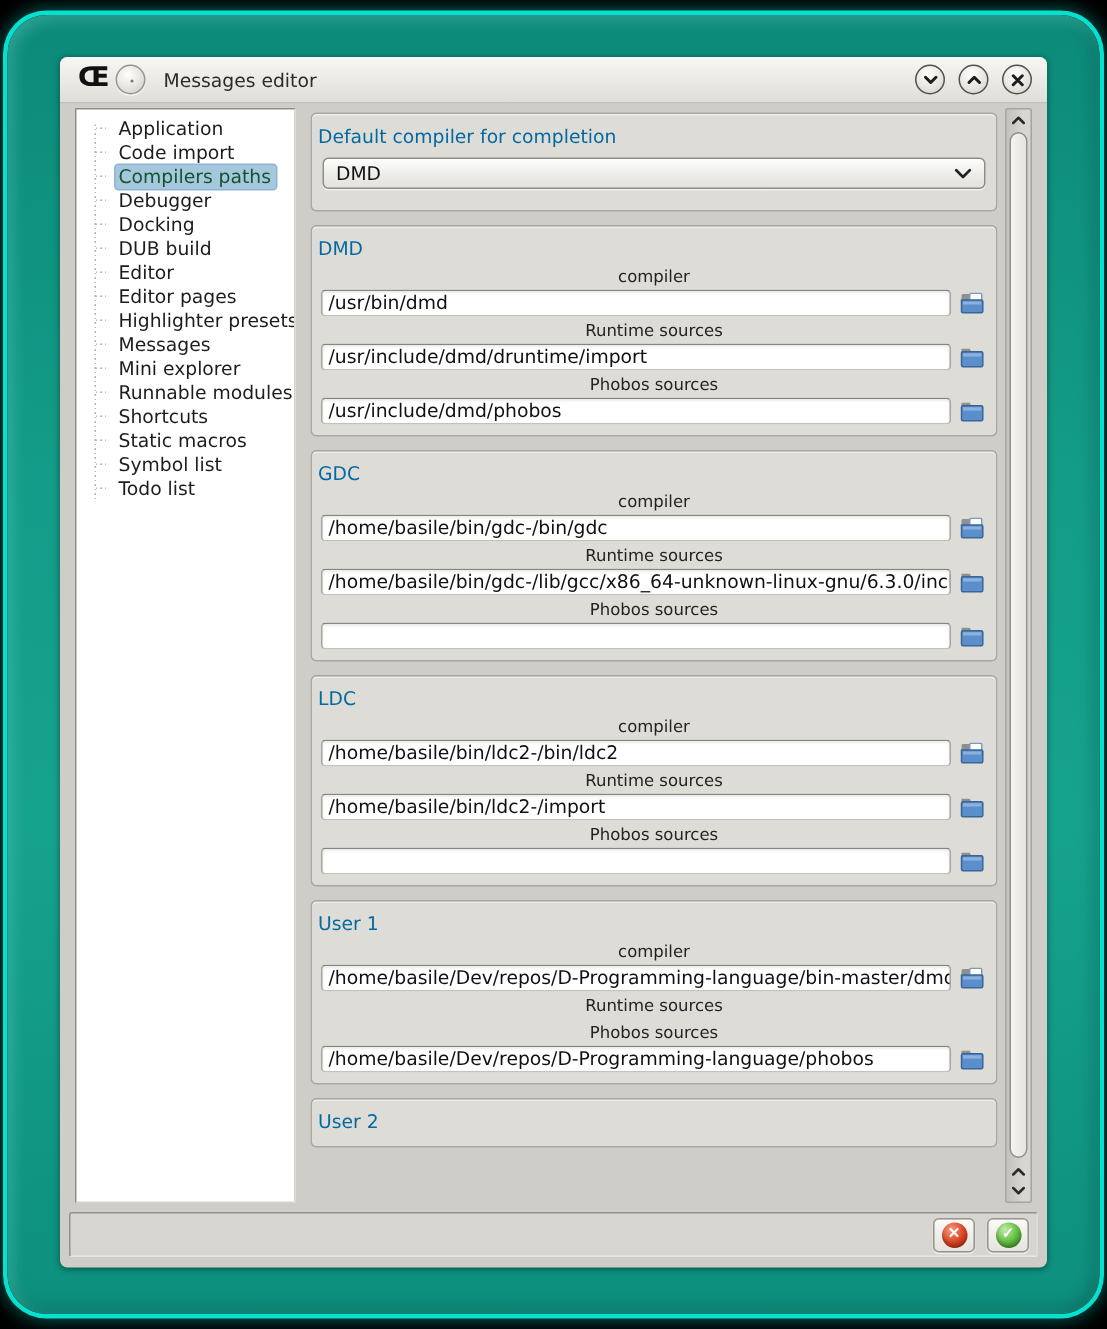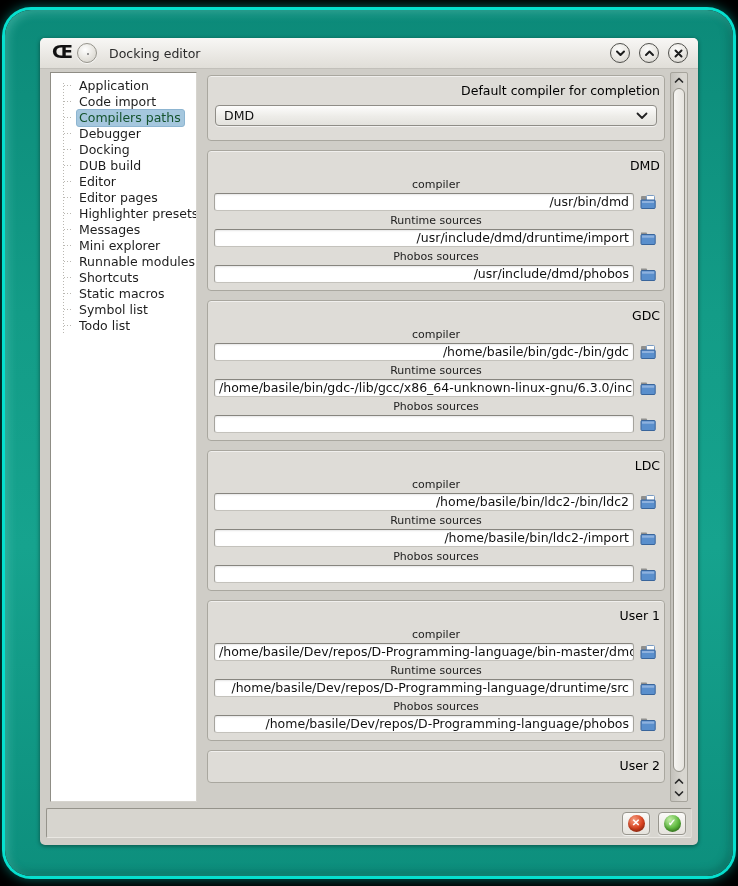--- a/index.html
+++ b/index.html
@@ -76,30 +76,29 @@
 
   
   .mainpanel { flex:1; position:relative; min-width:0; }
   .viewport { position:absolute; left:0; top:0; right:23px; bottom:0; overflow:hidden; padding-top:3px; }
 
   .group {
     background:#dedcd7; border:1px solid #a9a79f; border-radius:4px;
     margin-bottom:9px; padding:2px 4px 7px 4px;
     box-shadow:inset 0 1px 0 rgba(255,255,255,.55);
   }
-  .group-title { text-align:right; font-size:12.5px; color:#000000; padding:5px 0 2px; }
+  .group-title { text-align:left; font-size:12.5px; color:#0369a1; padding:5px 0 2px; }
   .field-label { text-align:center; font-size:11px; color:#222; padding:3px 0 2px; }
   .row { display:flex; align-items:center; gap:5px; padding:0 2px; }
   .textbox {
     flex:1; min-width:0; height:18px; background:#fff;
     border:1px solid; border-color:#87857f #a6a49e #c4c2bc #a6a49e; border-radius:3px;
     font-size:12.5px; line-height:16px; padding:0 4px; color:#111;
     white-space:nowrap; overflow:hidden;
     box-shadow:inset 0 1px 2px rgba(0,0,0,.10);
-    text-align:right;
   }
   .iconbtn { width:19px; height:17px; flex:0 0 19px; background:transparent; border:none; padding:0;
     display:flex; align-items:center; justify-content:center; cursor:default; }
 
   .combo {
     display:flex; align-items:center; height:21px; margin:5px 3px 7px 3px;
     border:1px solid #8f8d87; border-radius:4px; padding:0 8px;
     background:linear-gradient(#fdfdfc,#edecE8 55%,#e3e2dd);
     box-shadow:0 1px 0 rgba(255,255,255,.6); font-size:12.5px; color:#111;
   }
@@ -142,21 +141,21 @@
 <body>
 
 <div class="stage">
   <div class="frame"></div>
 
   <div class="window">
 
     <div class="titlebar">
       <span class="app-logo">Œ</span>
       <span class="menu-circle"></span>
-      <span class="tb-title">Docking editor</span>
+      <span class="tb-title">Messages editor</span>
       <span class="tb-btns">
         <button class="tb-btn" title="">
           <svg width="11" height="11" viewBox="0 0 11 11">
               <path d="M2 3.5 L5.5 7 L9 3.5" fill="none" stroke="#1c1c1c" stroke-width="2" stroke-linecap="round" stroke-linejoin="round"></path>
             </svg>
         </button>
         <button class="tb-btn">
           <svg width="11" height="11" viewBox="0 0 11 11">
               <path d="M2 7 L5.5 3.5 L9 7" fill="none" stroke="#1c1c1c" stroke-width="2" stroke-linecap="round" stroke-linejoin="round"></path>
             </svg>
@@ -329,30 +328,20 @@
               <button class="iconbtn">
                 <svg width="17" height="15" viewBox="0 0 17 15">
                     <rect x="1" y="1" width="6" height="4" rx="1" fill="#8f8f8d"></rect>
                     <rect x="6.5" y="0.5" width="8" height="9" rx="1" fill="#fdfdfb" stroke="#7a9cc4"></rect>
                     <path d="M1 5 h13.2 a1 1 0 0 1 1 1 v6.5 a1 1 0 0 1 -1 1 H2 a1 1 0 0 1 -1 -1 z" fill="#5a8fcc" stroke="#39659b"></path>
                     <rect x="2" y="6" width="12" height="2" fill="#8db1de"></rect>
                   </svg>
               </button>
             </div>
             <div class="field-label">Runtime sources</div>
-            <div class="row">
-              <div class="textbox">/home/basile/Dev/repos/D-Programming-language/druntime/src</div>
-              <button class="iconbtn">
-                <svg width="17" height="15" viewBox="0 0 17 15">
-                    <path d="M1 1.5 h5.5 l1.5 3 H1 z" fill="#8f8f8d"></path>
-                    <rect x="1" y="3.5" width="14.2" height="10" rx="1" fill="#5a8fcc" stroke="#39659b"></rect>
-                    <rect x="2" y="4.5" width="12.2" height="2.2" fill="#8db1de"></rect>
-                  </svg>
-              </button>
-            </div>
             <div class="field-label">Phobos sources</div>
             <div class="row">
               <div class="textbox">/home/basile/Dev/repos/D-Programming-language/phobos</div>
               <button class="iconbtn">
                 <svg width="17" height="15" viewBox="0 0 17 15">
                     <path d="M1 1.5 h5.5 l1.5 3 H1 z" fill="#8f8f8d"></path>
                     <rect x="1" y="3.5" width="14.2" height="10" rx="1" fill="#5a8fcc" stroke="#39659b"></rect>
                     <rect x="2" y="4.5" width="12.2" height="2.2" fill="#8db1de"></rect>
                   </svg>
               </button>

